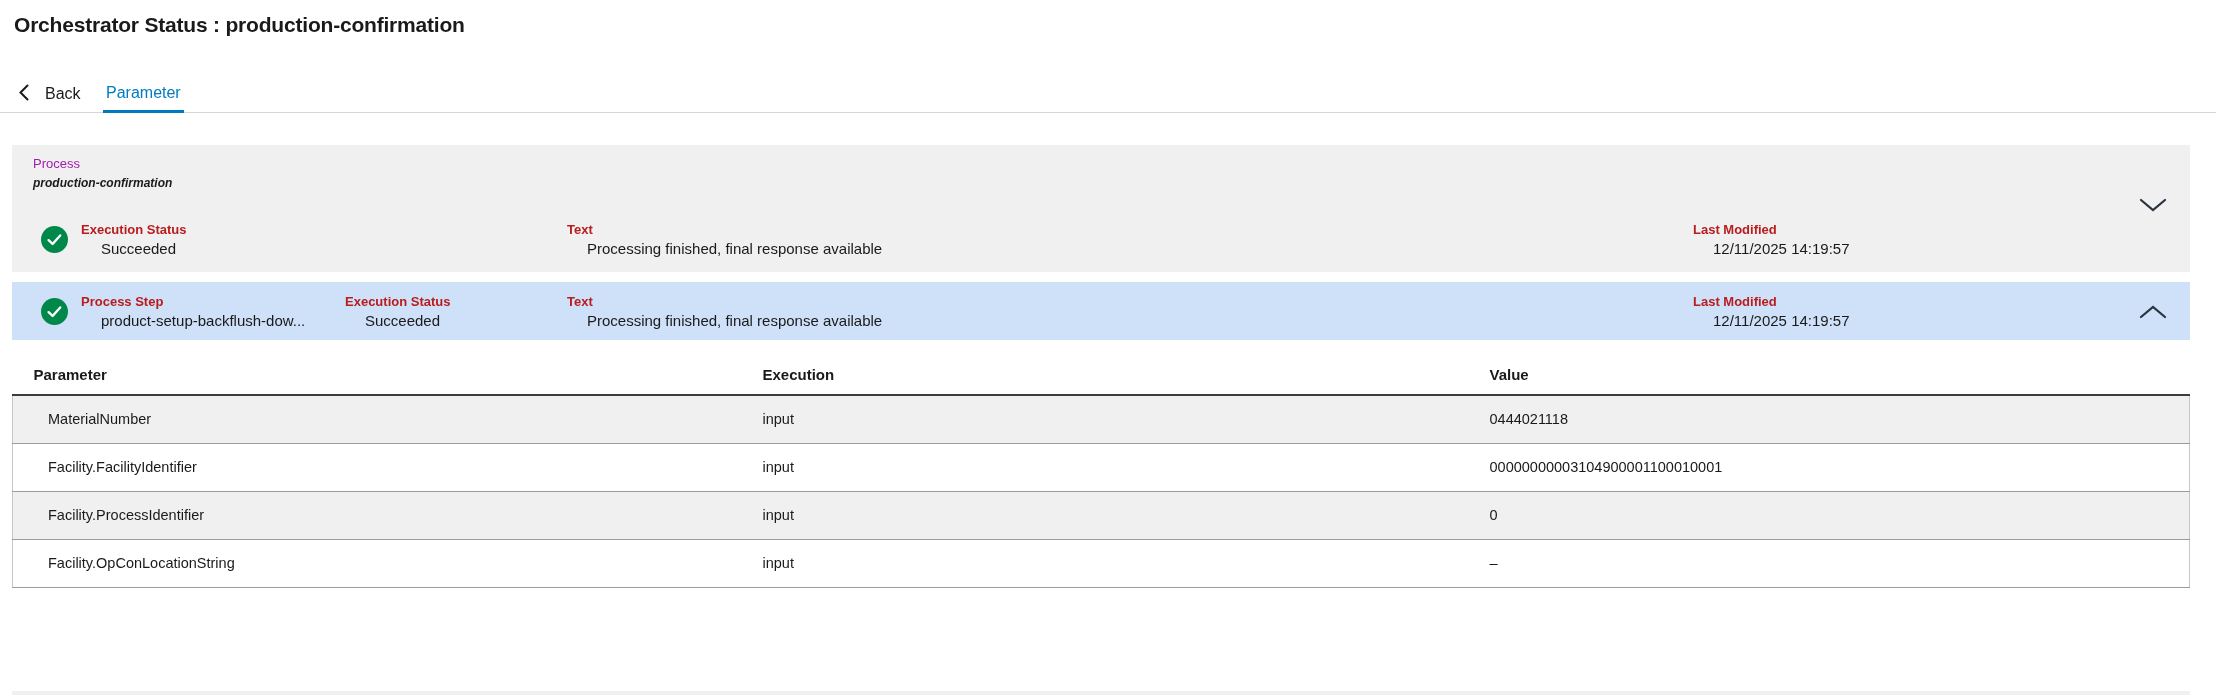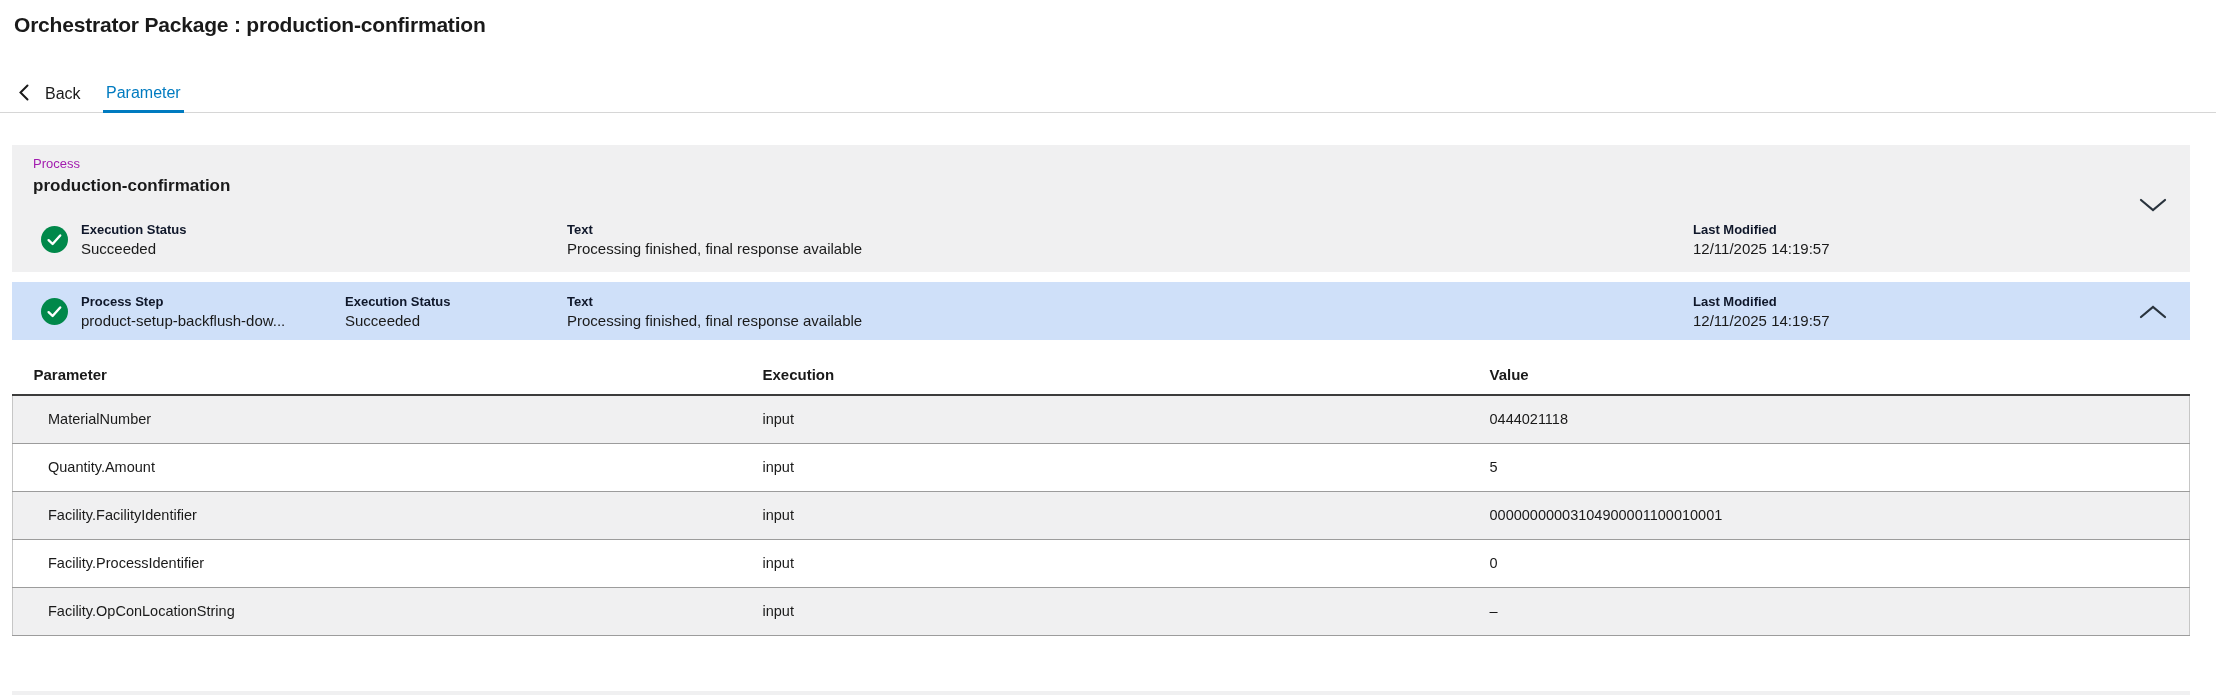--- a/index.html
+++ b/index.html
@@ -43,26 +43,26 @@
     background:none;border:none;border-bottom:3px solid var(--accent);
     cursor:pointer;font-family:inherit;font-size:16px;color:var(--accent);
   }
   
   .process-panel{
     position:absolute;left:12px;top:145px;width:2178px;height:127px;
     background:var(--panel);
   }
   .process-head{position:absolute;left:21px;top:11px;}
   .process-group-label{font-size:13px;color:#a21caf;}
-  .process-name{font-size:17px;font-weight:bold;margin-top:5px;}
+  .process-name{font-size:12px;font-weight:bold;margin-top:5px;font-style:italic;}
   .status-row{position:absolute;left:29px;top:77px;right:60px;display:flex;}
   .status-icon{width:27px;height:27px;margin-top:4px;flex:0 0 27px;}
   .fields{display:flex;flex:1;margin-left:13px;}
-  .field .f-label{font-size:13px;font-weight:bold;color:#0f172a;}
-  .field .f-value{font-size:15px;margin-top:3px;white-space:nowrap;}
+  .field .f-label{font-size:13px;font-weight:bold;color:#b91c1c;}
+  .field .f-value{font-size:15px;margin-top:3px;white-space:nowrap;margin-left:20px;}
   .process-panel .f-1{width:486px;}
   .process-panel .f-2{width:1126px;}
   .process-panel .f-3{flex:1;}
   .chev-btn{
     position:absolute;right:22px;background:none;border:none;cursor:pointer;
     width:30px;height:16px;padding:0;line-height:0;
   }
   .process-panel .chev-btn{top:52px;}
   
   .step-row{
@@ -105,21 +105,21 @@
   }
   
   .check-bg{fill:var(--green);}
   .check-mark{stroke:#fff;stroke-width:2.4;fill:none;stroke-linecap:round;stroke-linejoin:round;}
   .chev-path{stroke:#29333D;stroke-width:2.2;fill:none;stroke-linecap:round;}
   .back-chev{stroke:var(--ink);stroke-width:2;fill:none;stroke-linecap:round;}
 </style>
 </head>
 <body>
 
-<h1 class="page-title">Orchestrator Package : production-confirmation</h1>
+<h1 class="page-title">Orchestrator Status : production-confirmation</h1>
 
 <nav class="tabbar">
   <button class="back-btn">
     <span>
       <svg width="11" height="17" viewBox="0 0 11 17">
           <path class="back-chev" d="M9.5 1.5 L2.5 8.5 L9.5 15.5"></path>
         </svg>
     </span>
     <span>Back</span>
   </button>
@@ -211,25 +211,20 @@
       <th>Value</th>
     </tr>
   </thead>
   <tbody>
     <tr>
       <td>MaterialNumber</td>
       <td>input</td>
       <td>0444021118</td>
     </tr>
     <tr>
-      <td>Quantity.Amount</td>
-      <td>input</td>
-      <td>5</td>
-    </tr>
-    <tr>
       <td>Facility.FacilityIdentifier</td>
       <td>input</td>
       <td>00000000003104900001100010001</td>
     </tr>
     <tr>
       <td>Facility.ProcessIdentifier</td>
       <td>input</td>
       <td>0</td>
     </tr>
     <tr>

